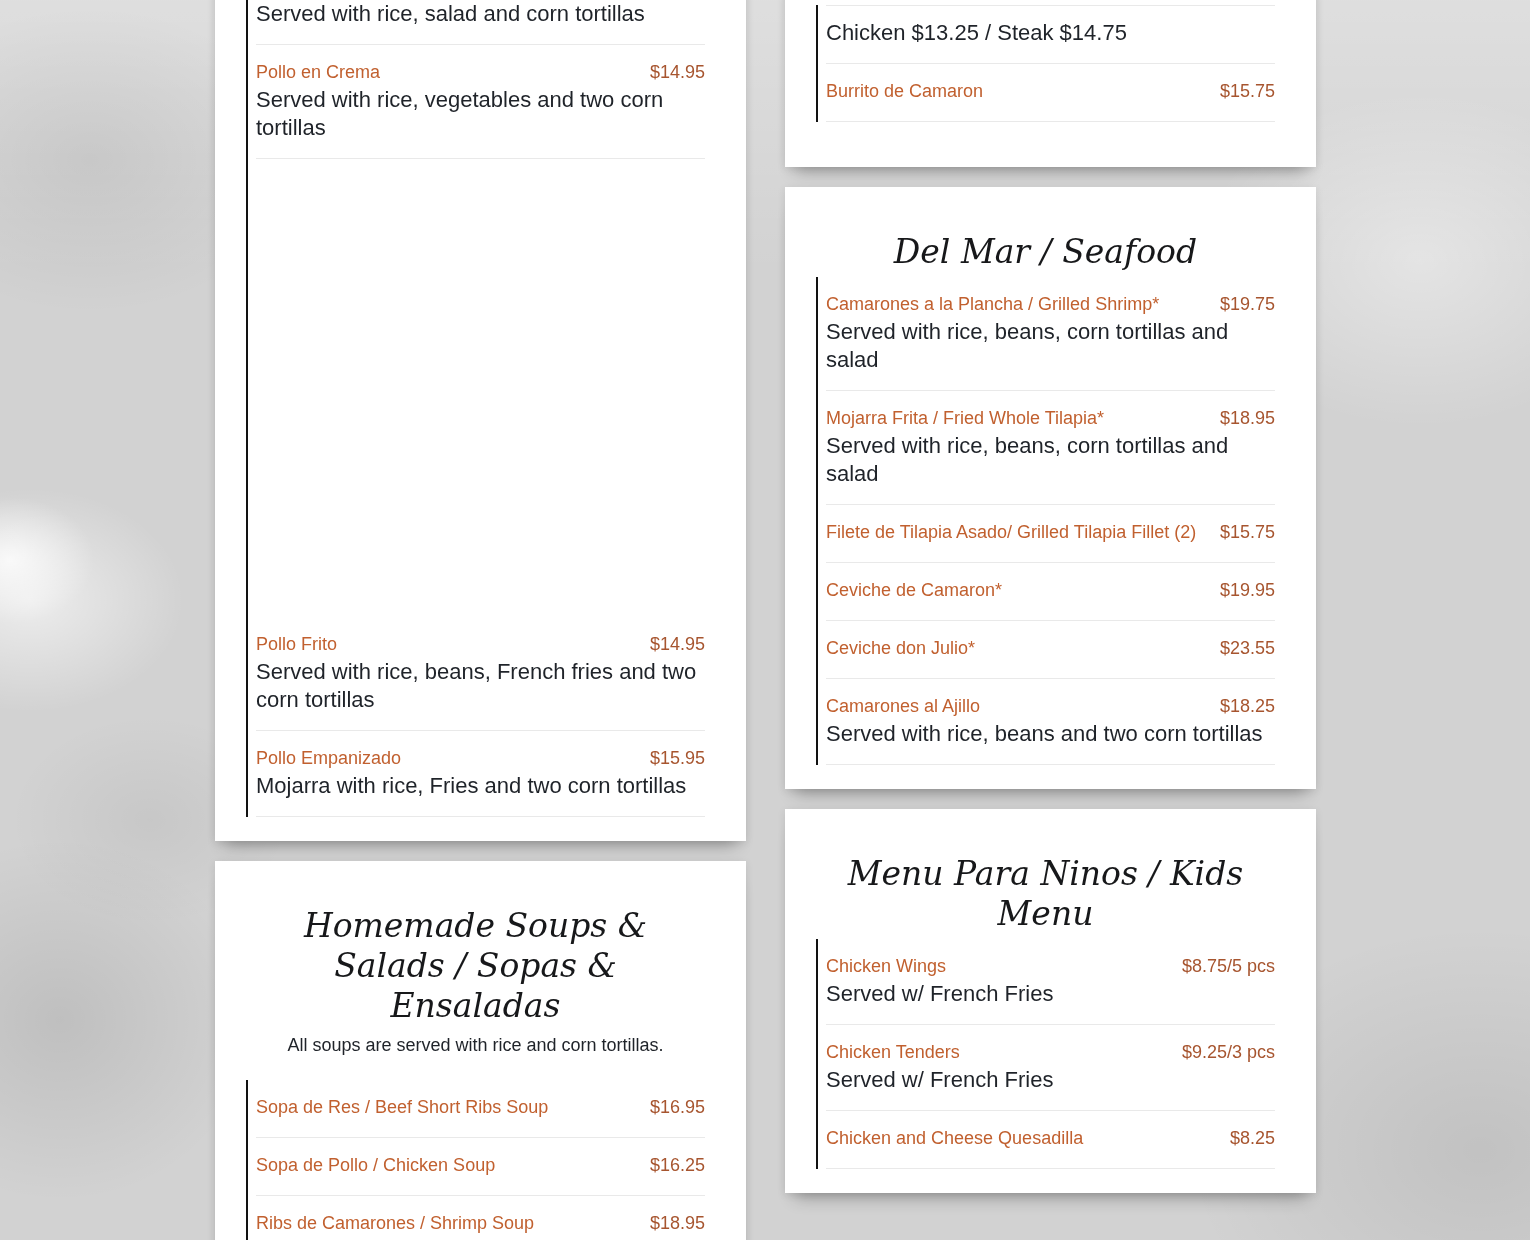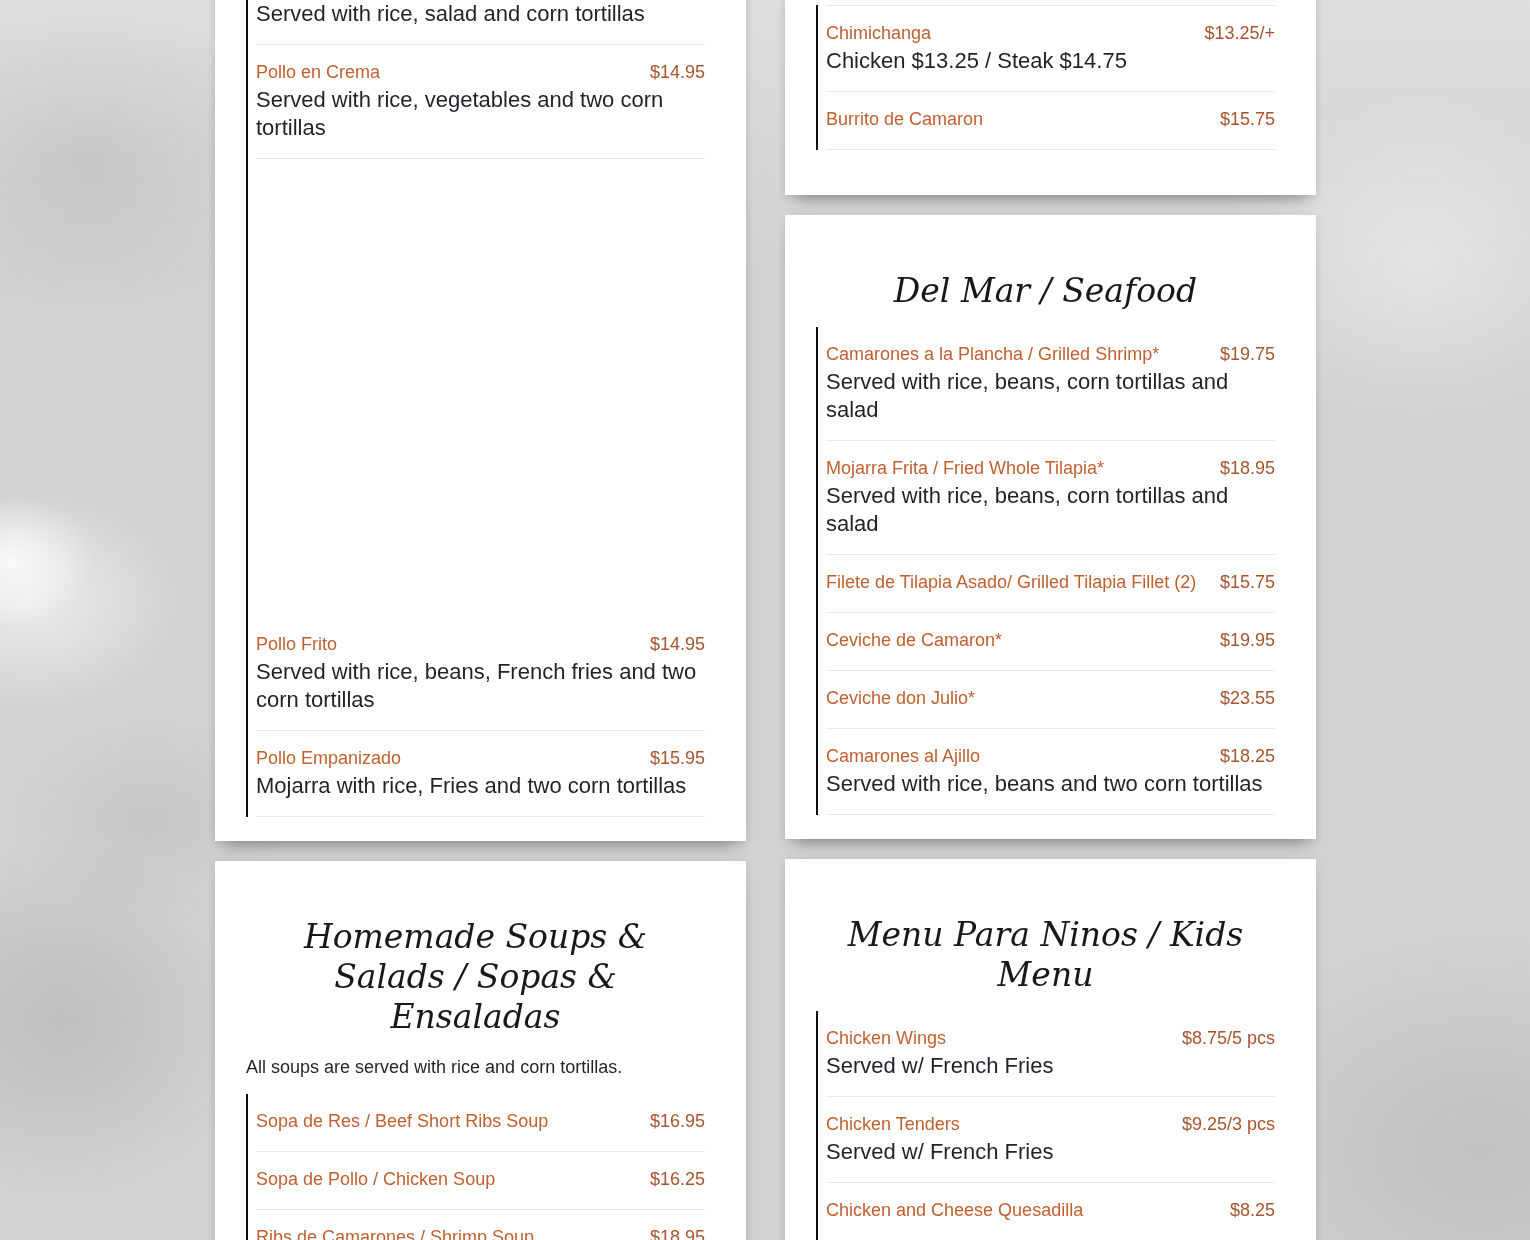--- a/index.html
+++ b/index.html
@@ -22,24 +22,24 @@
   .menu-card{
     background:#ffffff;
     padding:40px 41px 24px 31px;
     margin-bottom:20px;
     box-shadow:0 14px 16px -10px rgba(0,0,0,.30), 0 2px 8px rgba(0,0,0,.10);
   }
   .col-left .menu-card:first-child{margin-top:-53px;}
   .col-right .menu-card:first-child{margin-top:-35px;padding-bottom:45px;}
   .section-header{
     font-family:"DejaVu Serif",serif;font-style:italic;font-weight:500;
-    font-size:33px;line-height:40px;text-align:center;color:#17181a;margin:16px;
+    font-size:33px;line-height:40px;text-align:center;color:#17181a;margin:5px;
   }
   .section-note{
-    font-size:18px;line-height:28px;color:#1f2329;margin:2px 0 13px;
+    font-size:18px;line-height:28px;text-align:center;color:#1f2329;margin:2px 0 21px;
   }
   .menu-list{border-left:2px solid #121212;padding-left:8px;}
   .menu-item{padding:13px 0 16px;border-bottom:1px solid #e9e9e9;}
   .menu-item.divider-top{border-top:1px solid #e9e9e9;}
   .item-row{font-size:18px;line-height:28px;}
   .item-name{color:#c1602f;}
   .item-price{float:right;color:#a7552f;white-space:nowrap;}
   .item-desc{font-size:22px;line-height:28px;color:#1f2329;}
   .content-spacer{width:100%;}
 </style>
@@ -84,21 +84,20 @@
           <div class="menu-item">
             <div class="item-row"><span class="item-name">Mariscada / Seafood Soup</span><span class="item-price">$31.95</span></div>
           </div>
         </div>
       </div>
     </div>
     <div class="menu-column col-right">
       <div class="menu-card continuation">
         <div class="menu-list">
           <div class="menu-item divider-top">
-            <div class="item-row"><span class="item-name">Chimichanga</span><span class="item-price">$13.25/+</span></div>
             <div class="item-desc">Chicken $13.25 / Steak $14.75</div>
           </div>
           <div class="menu-item">
             <div class="item-row"><span class="item-name">Burrito de Camaron</span><span class="item-price">$15.75</span></div>
           </div>
         </div>
       </div>
       <div class="menu-card">
         <h2 class="section-header">Del Mar / Seafood</h2>
         <div class="menu-list">

